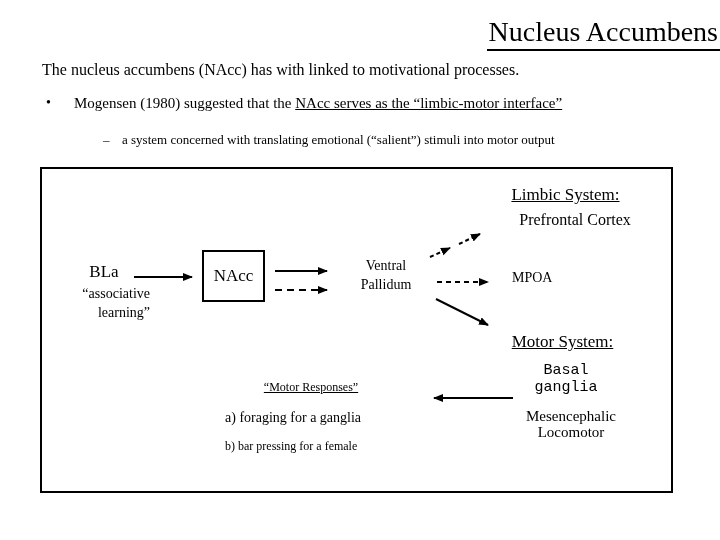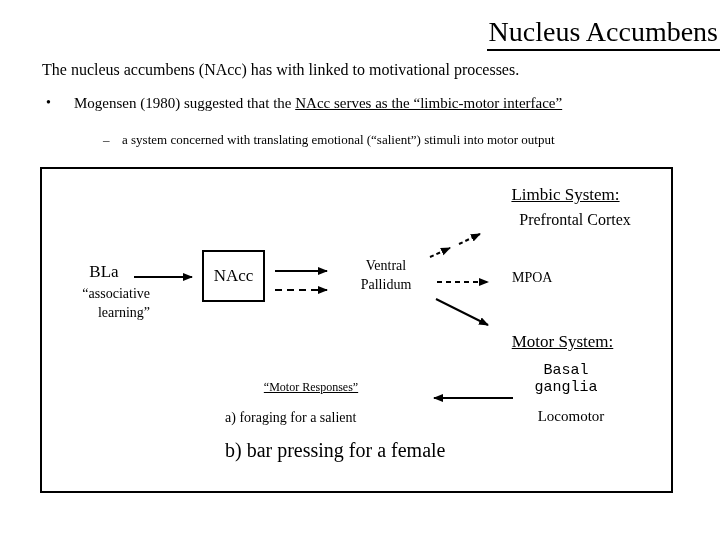--- a/index.html
+++ b/index.html
@@ -25,21 +25,21 @@
   .bla{left:84px;top:262px;width:40px;text-align:center;font-size:17px;}
   .assoc{left:50px;top:284px;width:100px;text-align:right;font-size:14px;line-height:19px;}
   .nacc-box{left:202px;top:250px;width:59px;height:48px;border:2px solid #000;
             text-align:center;line-height:48px;font-size:17px;}
   .ventral{left:344px;top:256px;width:84px;text-align:center;font-size:14px;line-height:19px;}
   .mpoa{left:504px;top:270px;font-size:14px;margin-left:8px;}
   .motor-heading{left:500px;top:332px;width:125px;text-align:center;font-size:17px;text-decoration:underline;}
   .basal{left:510px;top:362px;width:112px;text-align:center;font-size:15px;font-family:Liberation Mono, monospace;}
   .motor-responses{left:230px;top:380px;width:162px;text-align:center;font-size:12px;text-decoration:underline;}
   .resp-a{left:225px;top:410px;font-size:14px;}
-  .resp-b{left:225px;top:439px;font-size:20px;}
+  .resp-b{left:225px;top:439px;font-size:12px;}
   .mlr{left:510px;top:408px;width:122px;text-align:center;font-size:15px;line-height:16px;}
   
   #arrows{position:absolute;left:0;top:0;width:720px;height:540px;pointer-events:none;}
   #arrows line{stroke:#000;stroke-width:2;}
   .dashed-long{stroke-dasharray:7 5;}
   .dashed-mid{stroke-dasharray:5 4;}
   .dashed-short{stroke-dasharray:4 3;}
 </style>
 </head>
 <body>
@@ -79,24 +79,25 @@
     <div>Ventral</div>
     <div>Pallidum</div>
   </div>
 
   <div class="abs mpoa">MPOA</div>
 
   <div class="abs motor-heading">Motor System:</div>
   <div class="abs basal">Basal ganglia</div>
 
   <div class="abs motor-responses">“Motor Responses”</div>
-  <div class="abs resp-a">a) foraging for a salient</div>
+  <div class="abs resp-a">a) foraging for a ganglia</div>
   <div class="abs resp-b">b) bar pressing for a female</div>
 
   <div class="abs mlr">
+    <div>Mesencephalic</div>
     <div>Locomotor</div>
   </div>
 
   <svg id="arrows" xmlns="http://www.w3.org/2000/svg">
     <defs>
       <marker id="ah" markerUnits="userSpaceOnUse" markerWidth="11" markerHeight="9" refX="9" refY="4" orient="auto">
         <path d="M0,0 L10,4 L0,8 Z" fill="#000"></path>
       </marker>
     </defs>
     <line x1="134" y1="277" x2="192" y2="277" marker-end="url(#ah)"></line>

